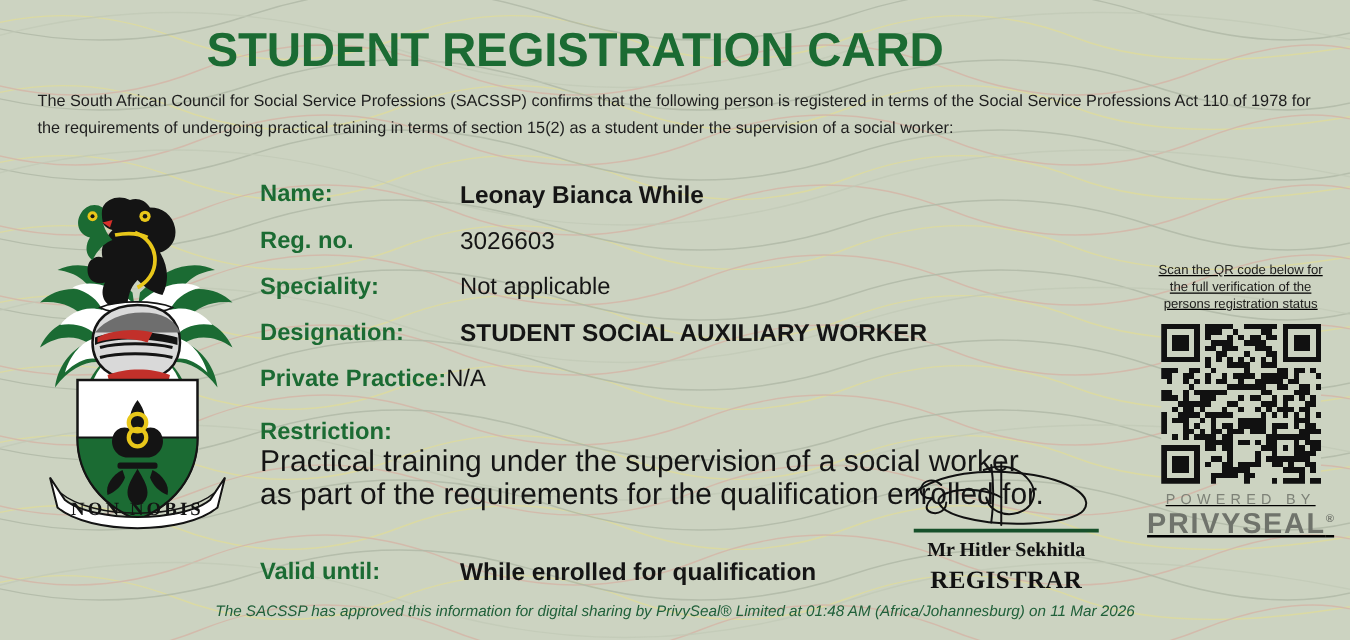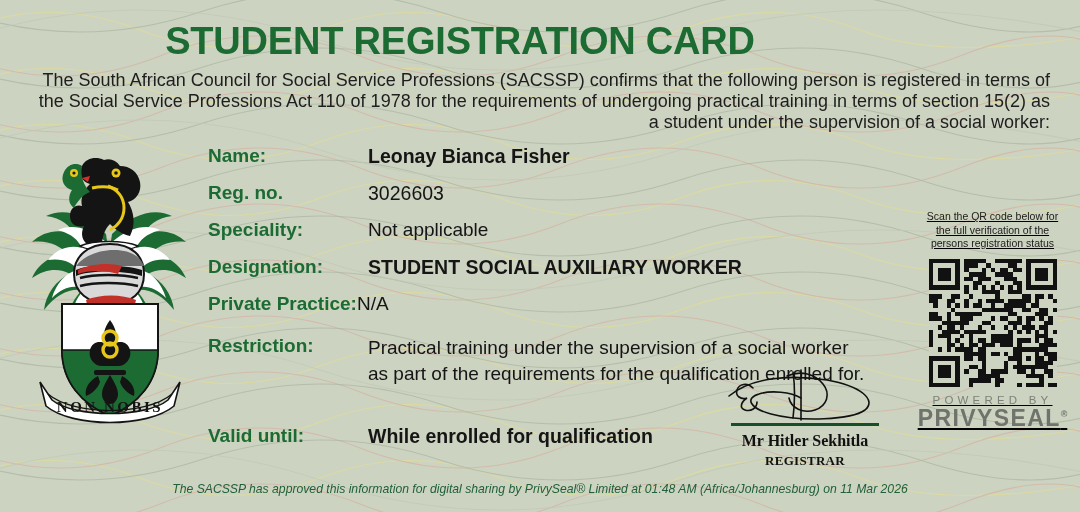--- a/index.html
+++ b/index.html
@@ -19,22 +19,22 @@
 
   .title{
     position:absolute;top:20px;left:0;width:920px;
     text-align:center;
     font-size:38px;font-weight:bold;
     letter-spacing:-0.2px;
     color:#1b6b33;
   }
   .intro{
     position:absolute;top:70px;left:30px;width:1020px;
-    text-align:right;
-    font-size:18px;line-height:21px;
+    text-align:left;
+    font-size:13px;line-height:21px;
     color:#1e1e1e;
   }
 
   
   .arms{position:absolute;left:18px;top:142px;width:182px;height:285px;}
 
   
   .fields{position:absolute;left:208px;top:145px;width:700px;}
   .row{position:relative;min-height:30px;margin-bottom:7px;}
   .row.tight{margin-bottom:4px;}
@@ -43,39 +43,39 @@
     font-size:19px;font-weight:bold;color:#1b6b33;
     vertical-align:top;
   }
   .lbl.w{width:160px;}
   .val{
     display:inline-block;vertical-align:top;
     font-size:19px;color:#151515;
   }
   .val.b{font-weight:bold;font-size:19.5px;}
   .val.reg{font-weight:normal;font-size:19.5px;}
-  .val.multiline{line-height:26px;font-size:19px;}
+  .val.multiline{line-height:26px;font-size:24px;}
 
   #row-restriction{margin-top:12px;}
   #row-valid{margin-top:38px;}
 
   
   .sigblock{position:absolute;left:690px;top:368px;width:230px;text-align:center;}
   .sigimg{height:55px;position:relative;}
   .sigline{
     width:148px;height:2.5px;background:#16502a;
     margin:0 auto;
   }
   .signame{
     margin-top:6px;font-family:Liberation Serif, serif;
     font-size:16px;font-weight:bold;color:#111;
   }
   .sigrole{
     margin-top:3px;font-family:"Liberation Serif", serif;
-    font-size:13px;font-weight:bold;color:#111;letter-spacing:0.3px;
+    font-size:20px;font-weight:bold;color:#111;letter-spacing:0.3px;
   }
 
   
   .qrblock{position:absolute;left:905px;top:210px;width:175px;text-align:center;text-decoration:underline;}
   .qrcap{font-size:10.5px;line-height:13.5px;color:#20201e;width:160px;margin:0 auto;}
   .qrwrap{margin-top:8px;display:flex;justify-content:center;}
   .qrwrap svg{display:block;}
   .powered{
     margin-top:7px;font-size:11.5px;letter-spacing:4.2px;
     color:#7d8177;
@@ -210,21 +210,21 @@
           <path d="M22 240 L 34 258 C 56 276 128 276 150 258 L 162 240 L 156 264 C 130 286 54 286 28 264 Z" fill="#ffffff" stroke="#141414" stroke-width="1.6"></path>
           <path d="M30 252 C 56 274 128 274 154 252" fill="none" stroke="#141414" stroke-width="1.2"></path>
           <text x="92" y="270" text-anchor="middle" font-family="Liberation Serif, serif" font-size="15" font-weight="bold" letter-spacing="2.5" fill="#141414">NON NOBIS</text>
         </g>
       </svg>
     </div>
 
     <div class="fields">
 
       <div class="row">
-        <span class="lbl w">Name:</span><span class="val b">Leonay Bianca Fisher</span>
+        <span class="lbl w">Name:</span><span class="val b">Leonay Bianca While</span>
       </div>
 
       <div class="row">
         <span class="lbl w">Reg. no.</span><span class="val reg">3026603</span>
       </div>
 
       <div class="row">
         <span class="lbl w">Speciality:</span><span class="val">Not applicable</span>
       </div>
 

